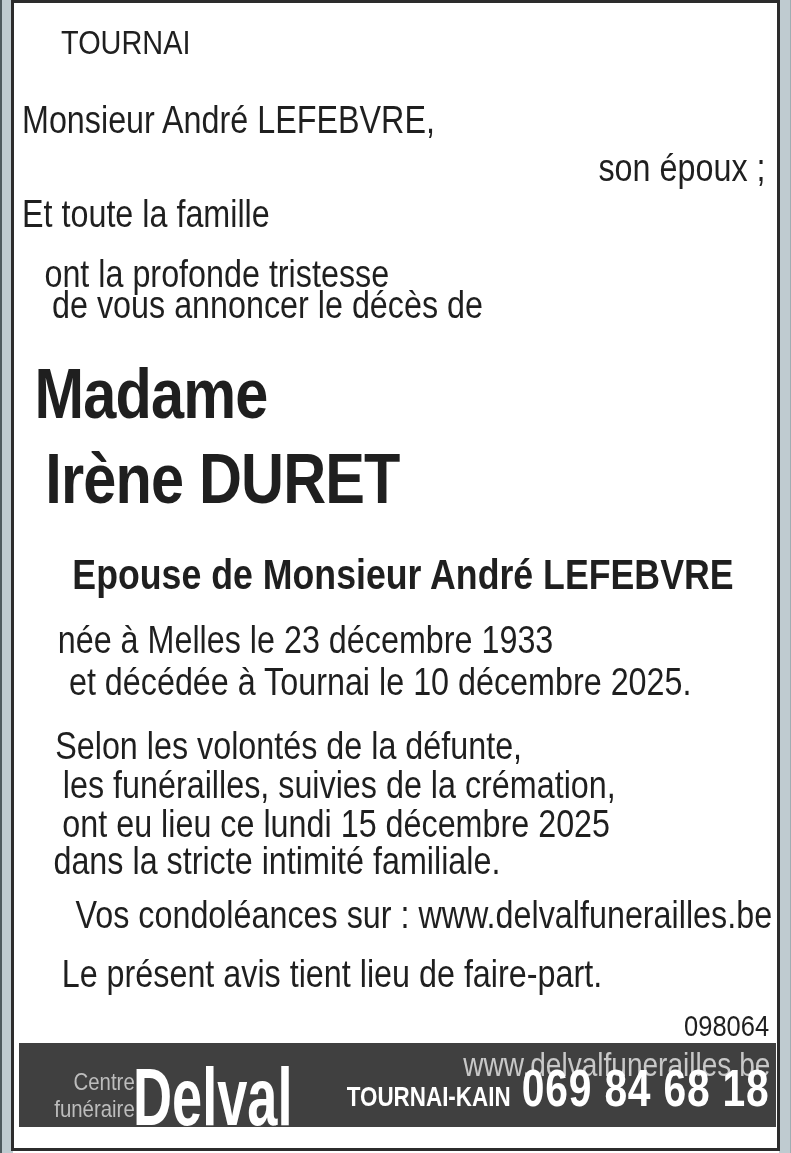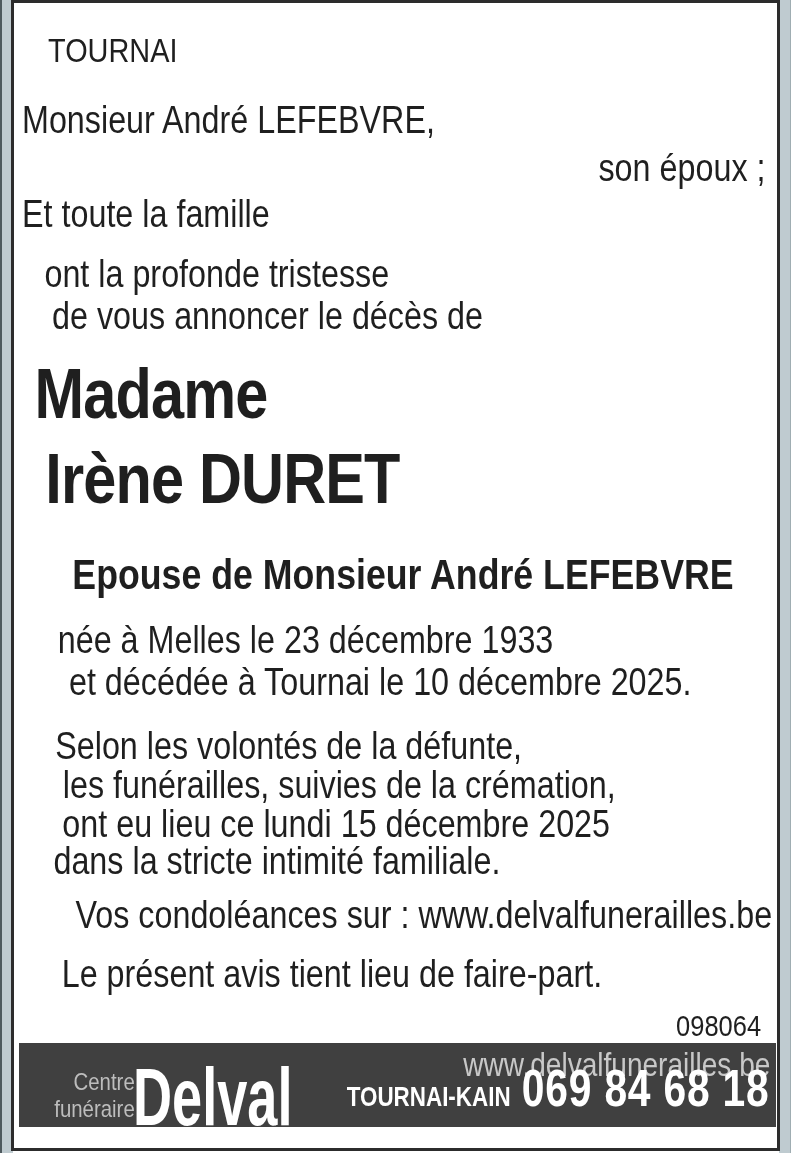--- a/index.html
+++ b/index.html
@@ -84,40 +84,40 @@
 </head>
 <body>
 
 <div id="page">
 
   <div class="edge-strip left"></div>
   <div class="edge-strip right"></div>
 
   <div id="sheet">
 
-    <div class="line l f34" style="top:28px;  padding-left:34px;">
+    <div class="line l f34" style="top:20px;  padding-left:47px;">
       <span class="sx">TOURNAI</span>
     </div>
 
     <div class="line l f38" style="top:96px;">
       <span class="sx">Monsieur André LEFEBVRE,</span>
     </div>
 
     <div class="line r f38" style="top:144px;">
       <span class="sx">son époux ;</span>
     </div>
 
     <div class="line l f38" style="top:190px;">
       <span class="sx">Et toute la famille</span>
     </div>
 
     <div class="line c f38" style="top:250px;">
       <span class="sx">ont la profonde tristesse</span>
     </div>
-    <div class="line c f38" style="top:292px;">
+    <div class="line c f38" style="top:281px;">
       <span class="sx">de vous annoncer le décès de</span>
     </div>
 
     <div class="line c big" style="top:352px;">
       <span class="sx">Madame</span>
     </div>
     <div class="line c big" style="top:437px;">
       <span class="sx">Irène DURET</span>
     </div>
 
@@ -146,21 +146,21 @@
     </div>
 
     <div class="line c f38" style="top:891px;">
       <span class="sx">Vos condoléances sur : www.delvalfunerailles.be</span>
     </div>
 
     <div class="line c f38" style="top:950px;">
       <span class="sx">Le présent avis tient lieu de faire-part.</span>
     </div>
 
-    <div class="line r f30" style="top:1006px; padding-right:16px;">
+    <div class="line r f30" style="top:1006px; padding-right:8px;">
       <span class="sx">098064</span>
     </div>
 
     <div id="footer-bar">
       <div id="company-type">
         <span class="sx"><span>Centre</span><br>
         <span>funéraire</span></span>
       </div>
       <div id="company-name">
         <span class="sx">Delval</span>

